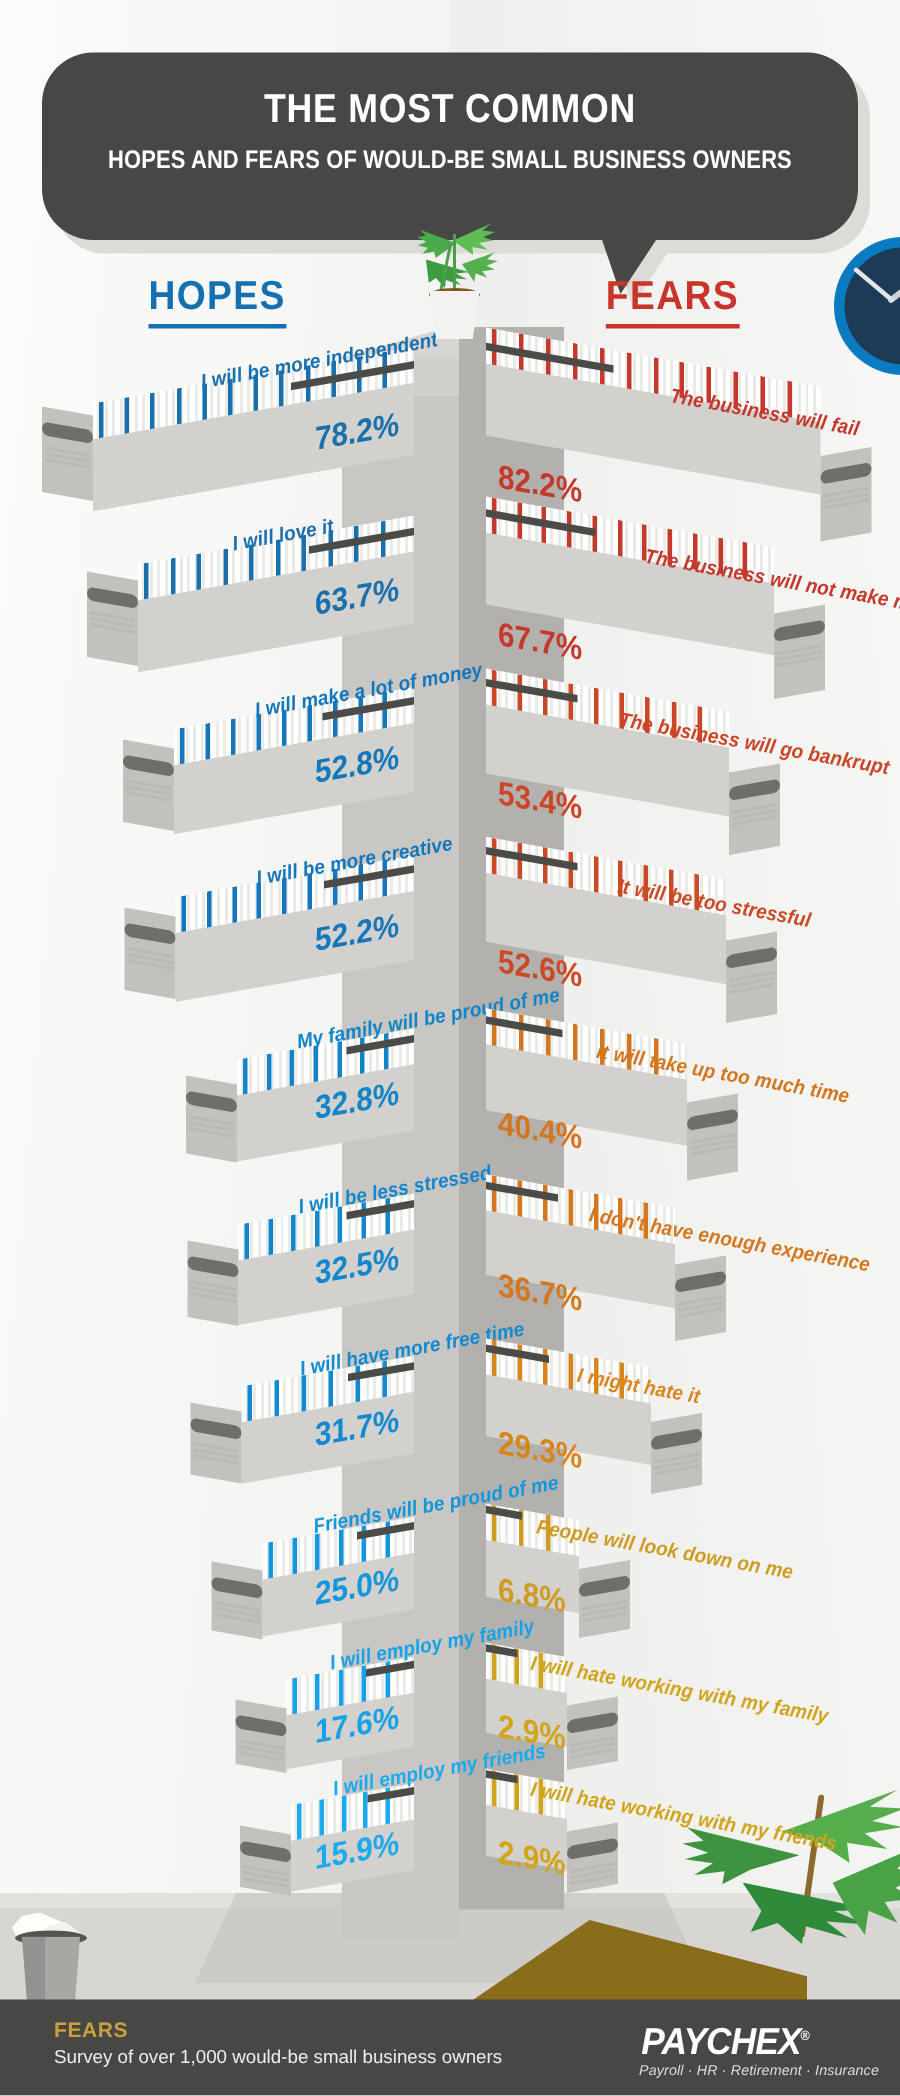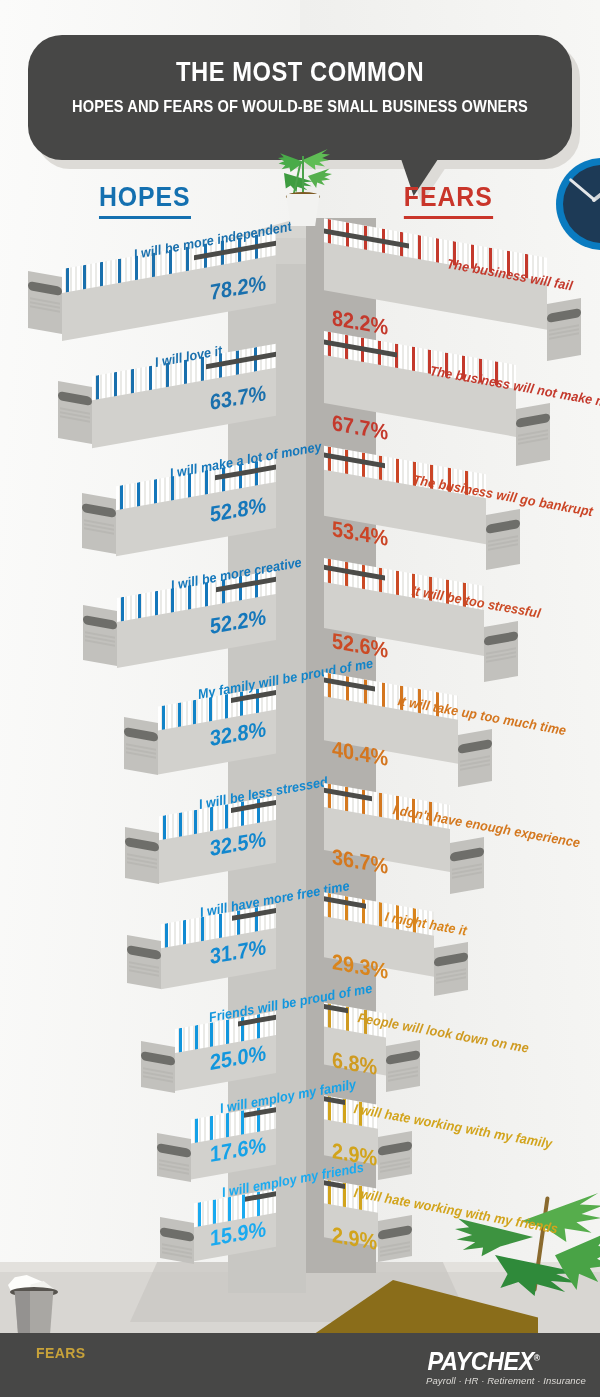--- a/index.html
+++ b/index.html
@@ -686,17 +686,18 @@
             <i></i>
           </div>
         </div>
         <div class="box-pct" style="color: rgb(210, 164, 28); transform: skewY(10deg) scaleX(0.9); top: 39.5346px; left: 8px;">2.9%</div>
         <div class="box-label" style="color: rgb(210, 164, 28); position: absolute; left: 29.7957px; top: 3.24404px; transform: rotate(10.2deg) scaleX(0.93); transform-origin: 0px 50%;">I will hate working with my friends</div>
       </div>
     </div>
 
   <div class="footer">
     <div class="src-title">FEARS</div>
+    <div class="src-text">Survey of over 1,000 would-be small business owners</div>
     <div class="brand"><span>PAYCHEX</span><span class="brand-tm">®</span></div>
     <div class="brand-sub">Payroll · HR · Retirement · Insurance</div>
   </div>
 
 </div>
 
 </body></html>

